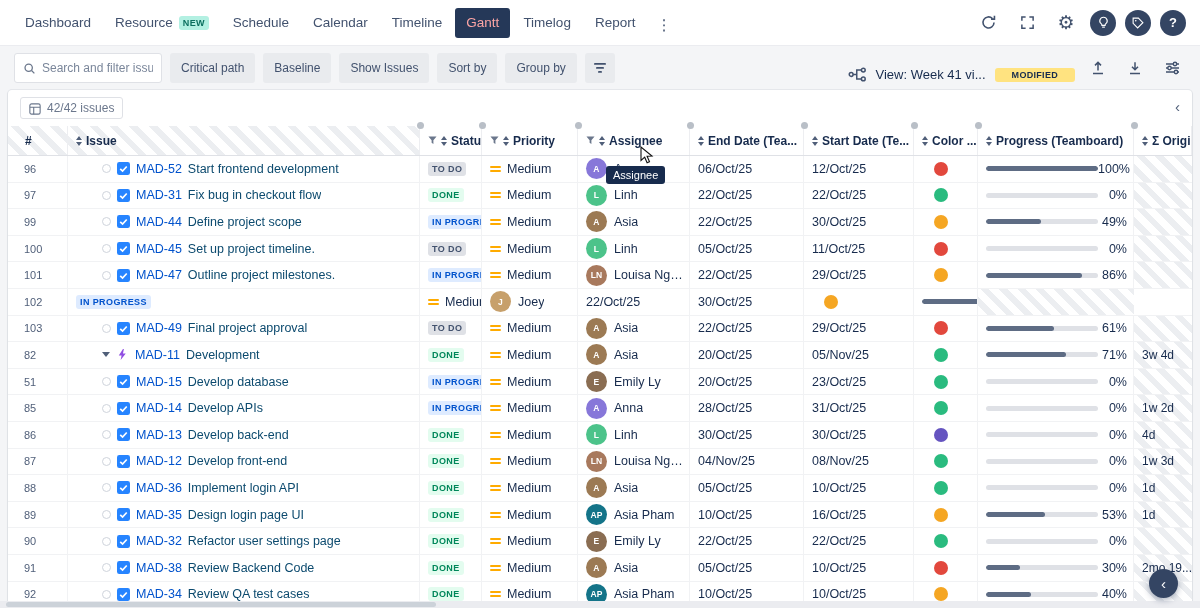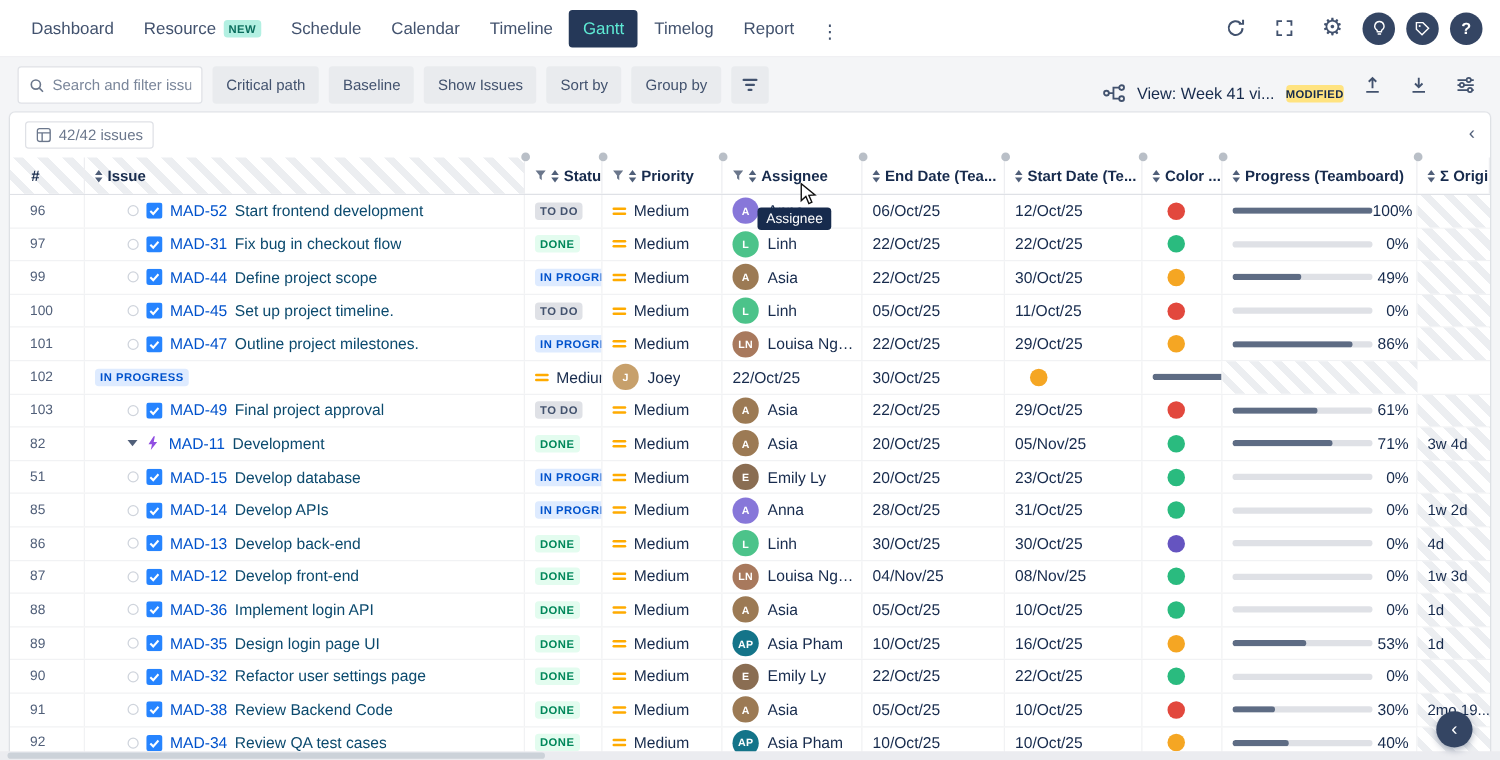--- a/index.html
+++ b/index.html
@@ -4,45 +4,45 @@
 <style>
   *{margin:0;padding:0;box-sizing:border-box}
   html,body{width:1200px;height:608px;overflow:hidden;font-family:"Liberation Sans",sans-serif;color:#172b4d;background:#f4f5f7}
   .page{position:relative;width:1200px;height:608px;overflow:hidden}
 
   
   .topnav{height:46px;background:#fff;border-bottom:1px solid #ebecf0;display:flex;align-items:center;justify-content:space-between;padding:0 14px}
   .nav-left{display:flex;align-items:flex-end;gap:2px}
   .nav-items{display:flex;align-items:center;gap:2px}
   .nav-item{display:flex;align-items:center;gap:6px;height:30px;padding:0 11px;font-size:13.5px;color:#42526e;border-radius:3px;cursor:pointer;white-space:nowrap}
-  .nav-item.active{background:#253858;color:#5eead4}
+  .nav-item.active{background:#253858;color:#fca5a5}
   .new-badge{font-size:9px;font-weight:700;padding:2px 4px;border-radius:3px;letter-spacing:.3px}
   .kebab{border:none;background:none;font-size:15px;color:#42526e;padding:4px 8px;cursor:pointer}
   .nav-right{display:flex;align-items:center;gap:9px}
   .icon-btn{width:30px;height:30px;border:none;background:none;border-radius:3px;display:flex;align-items:center;justify-content:center;cursor:pointer;color:#42526e}
   .gear-btn{font-size:19px;line-height:1}
   .circle-btn{width:26px;height:26px;border:none;border-radius:50%;background:#344563;color:#fff;display:flex;align-items:center;justify-content:center;cursor:pointer;font-weight:700;font-size:13px}
 
   
   .toolbar{height:44px;background:#f4f5f7;display:flex;align-items:center;gap:8px;padding:0 14px}
   .search{width:148px;height:30px;background:#fff;border:1px solid #dfe1e6;border-radius:3px;display:flex;align-items:center;gap:6px;padding:0 8px}
   .search input{border:none;outline:none;flex:1;min-width:0;font-size:12px;font-family:inherit;color:#172b4d}
   .search input::placeholder{color:#7a869a}
   .tb-buttons{display:flex;align-items:center;gap:8px}
   .tb-btn{height:30px;padding:0 11px;background:#e9ebee;border:none;border-radius:3px;font-size:12px;font-family:inherit;color:#42526e;cursor:pointer;white-space:nowrap}
   .tb-icon{width:30px;height:30px;border:none;background:#e9ebee;border-radius:3px;display:flex;align-items:center;justify-content:center;cursor:pointer}
   .tb-right{margin-left:auto;display:flex;align-items:flex-end;gap:9px}
   .view-label{font-size:13px;color:#172b4d;white-space:nowrap;cursor:pointer}
-  .modified-badge{font-size:9px;font-weight:700;padding:2px 0;border-radius:3px;background:#ffe380;color:#172b4d;letter-spacing:.3px}
+  .modified-badge{font-size:9px;font-weight:700;padding:2px 17px;border-radius:3px;background:#ffe380;color:#172b4d;letter-spacing:.3px}
   .tb-right .icon-btn{width:28px;height:28px}
 
   
   .card{position:absolute;top:90px;left:8px;right:8px;bottom:0;background:#fff;border-radius:4px 4px 0 0;box-shadow:0 0 0 1px rgba(9,30,66,.06),0 1px 2px rgba(9,30,66,.12);z-index:1;overflow:hidden}
   .card-head{height:36px;display:flex;align-items:center;padding:0 12px;position:relative}
-  .issues-chip{display:flex;align-items:center;gap:6px;font-size:12px;color:#6b778c;border:1px solid #dfe1e6;border-radius:3px;padding:3px 8px;background:#fff}
+  .issues-chip{display:flex;align-items:flex-end;gap:6px;font-size:12px;color:#6b778c;border:1px solid #dfe1e6;border-radius:3px;padding:3px 8px;background:#fff}
   .panel-collapse{position:absolute;right:12px;top:8px;color:#505f79;font-size:15px;cursor:pointer}
 
   .grid{display:grid;grid-template-columns:60px 352px 62px 96px 112px 114px 110px 64px 156px minmax(0,1fr)}
   .col-head{height:30px;border-bottom:1px solid #dfe1e6;position:relative;align-items:center}
   .col-head::before{content:"";position:absolute;left:0;top:0;bottom:0;width:412px;background:repeating-linear-gradient(45deg,#ffffff 0 8px,#eceef1 8px 14px)}
   .hcell{position:relative;z-index:1;display:flex;align-items:center;gap:4px;padding-left:8px;font-size:12px;font-weight:700;color:#172b4d;white-space:nowrap;overflow:hidden;height:100%;border-right:1px solid #edeef1;cursor:pointer}
   .hcell-num{padding-left:17px}
   .sorter{display:inline-flex;flex-direction:column;gap:2px;flex:none}
   .sorter i{width:0;height:0;border-left:3.5px solid transparent;border-right:3.5px solid transparent}
   .sorter .up{border-bottom:4px solid #505f79}

